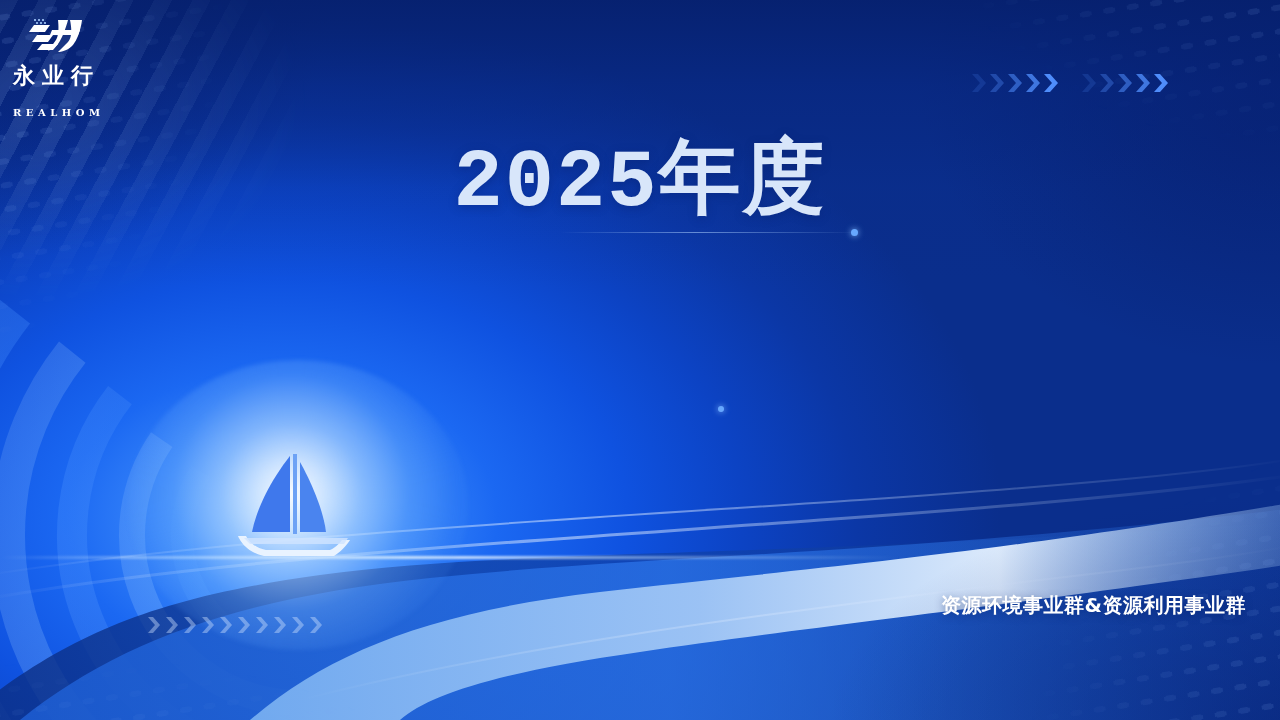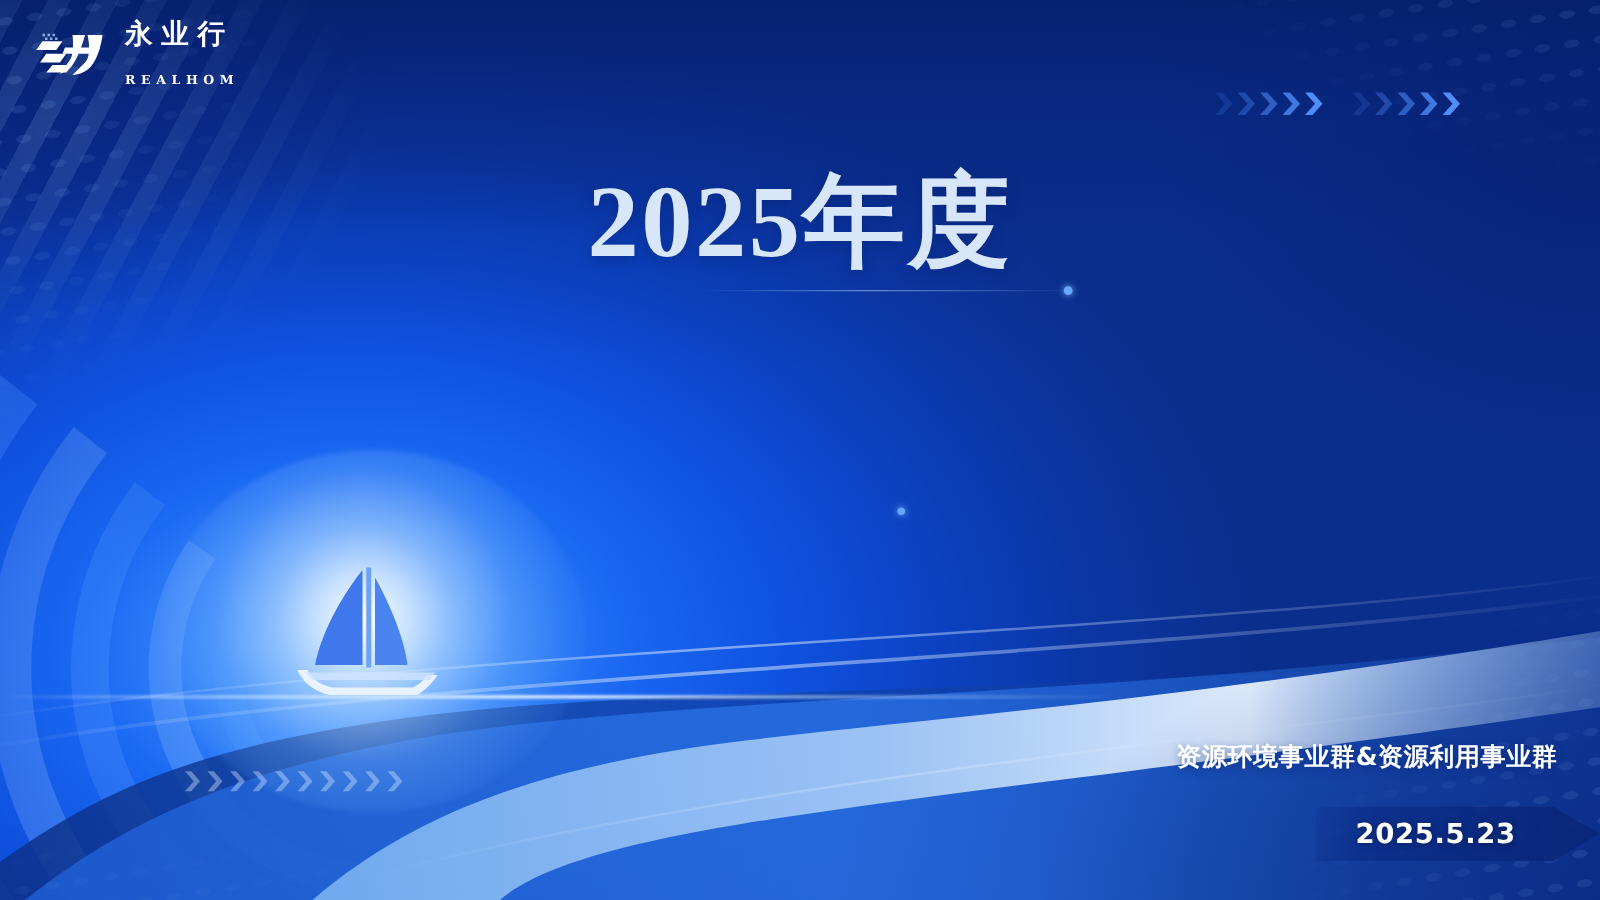--- a/index.html
+++ b/index.html
@@ -87,22 +87,22 @@
   
   .horizon {
     position: absolute; left: 0; top: 556px; width: 900px; height: 3px;
     background: linear-gradient(90deg, rgba(255,255,255,0) 0%, rgba(222,240,255,.75) 28%,
       rgba(240,249,255,.92) 45%, rgba(210,234,255,.5) 70%, rgba(255,255,255,0) 100%);
     filter: blur(1px);
   }
 
   
   .logo {
-    position: absolute; left: 28px; top: 16px;
-    display: flex; align-items: center; gap: 10px;
+    position: absolute; left: 13px; top: 16px;
+    display: flex; align-items: center; gap: 10px; flex-direction: column;
   }
   .logo-mark { width: 62px; height: 38px; flex: none; }
   .logo-text { display: flex; flex-direction: column; line-height: 1; }
   .logo-cn {
     color: #ffffff; font-size: 22px; letter-spacing: 7px;
     font-family: "DejaVu Serif", "Liberation Serif", serif;
     font-weight: 700;
   }
   .logo-en {
     color: #ffffff; font-size: 10px; font-weight: 700;
@@ -113,21 +113,21 @@
   
   .chev-row { position: absolute; display: flex; align-items: center; }
   .chev-row svg { display: block; }
 
   
   .title-year {
     position: absolute; left: 0; right: 0; top: 123px;
     text-align: center;
     font-size: 82px; font-weight: 700; letter-spacing: 2px;
     color: #d8e6fa;
-    font-family: Liberation Serif, serif;
+    font-family: Liberation Mono, monospace;
     text-shadow: 0 2px 10px rgba(5,30,100,.35);
   }
   .title-main {
     position: absolute; left: 0; right: 0; top: 275px;
     text-align: center;
     font-size: 96px; font-weight: 700; letter-spacing: 8px;
     color: #ffffff;
     font-family: "DejaVu Sans", "Liberation Sans", sans-serif;
     text-shadow: 0 3px 16px rgba(4,28,95,.35);
   }
@@ -331,18 +331,14 @@
   </div>
 
   <div class="hairline" style="left:560px; top:232px; width:300px;"></div>
   <div class="dot-accent" style="left:851px; top:229px;"></div>
   <div class="dot-accent" style="left:718px; top:406px; width:6px; height:6px;"></div>
 
   <div class="title-year">2025年度</div>
 
   <div class="org-line">资源环境事业群&amp;资源利用事业群</div>
 
-  <div class="date-badge">
-    <div class="date-badge-bg"></div>
-    <span class="date-text">2025.5.23</span>
-  </div>
 
 </div>
 
 </body></html>

